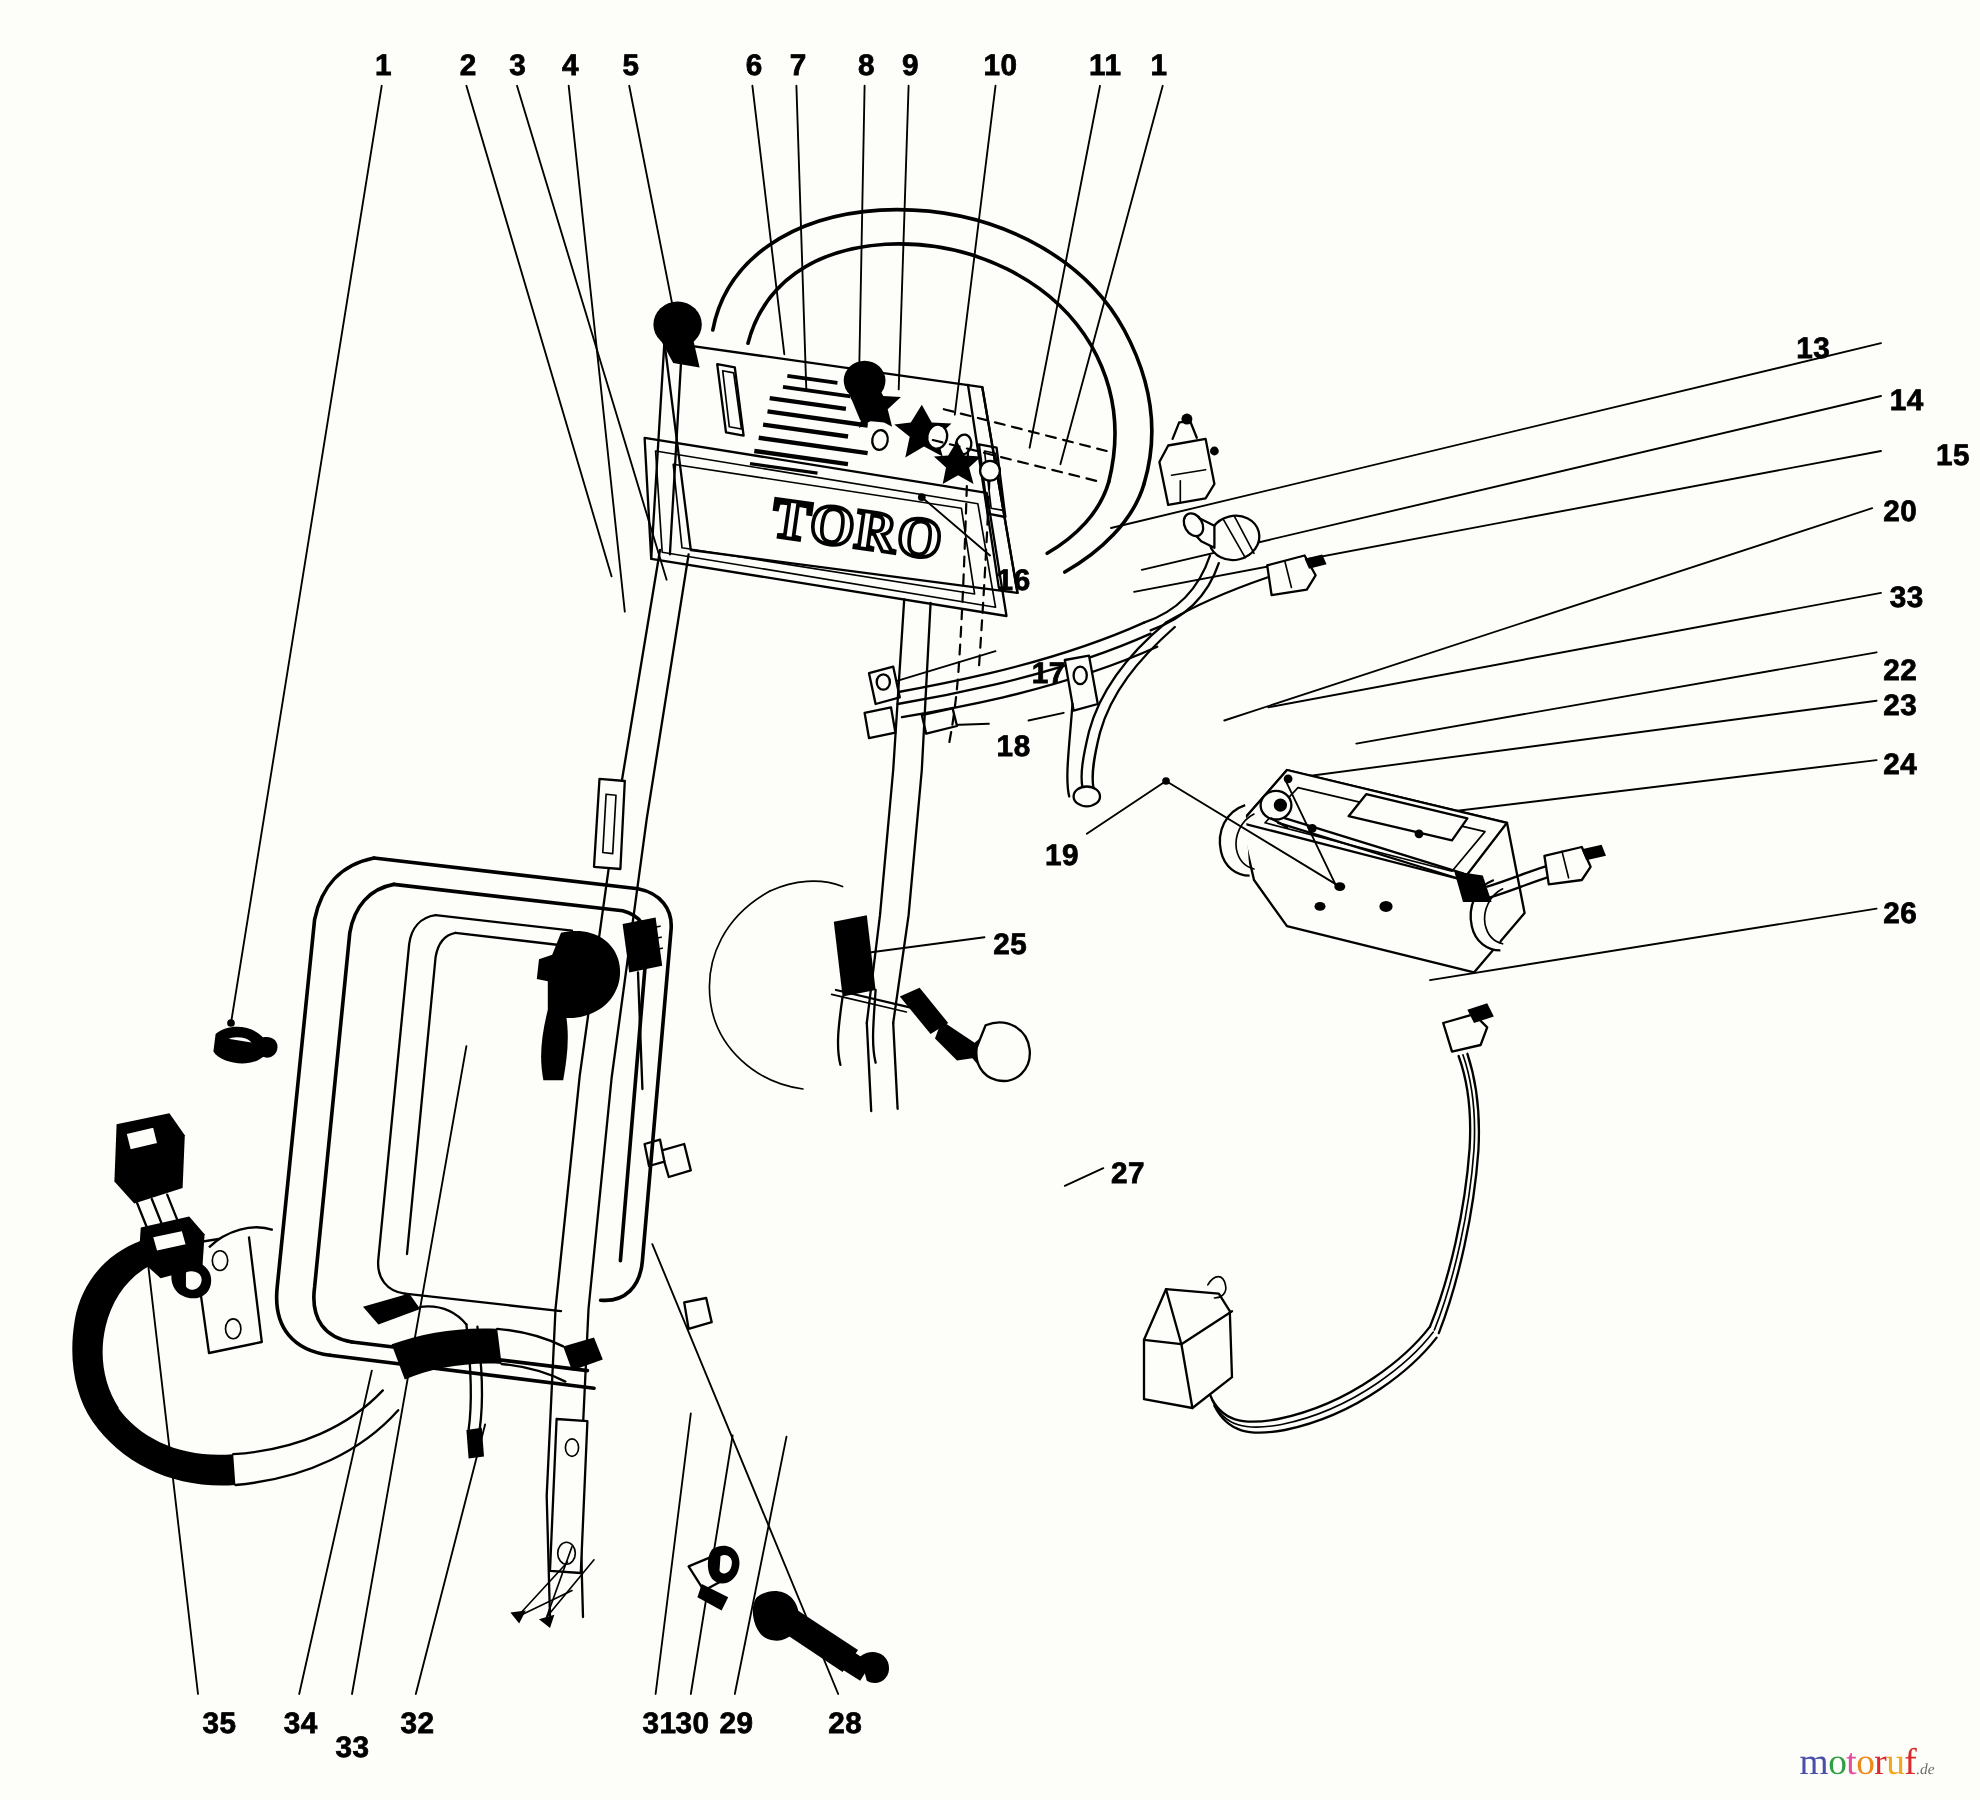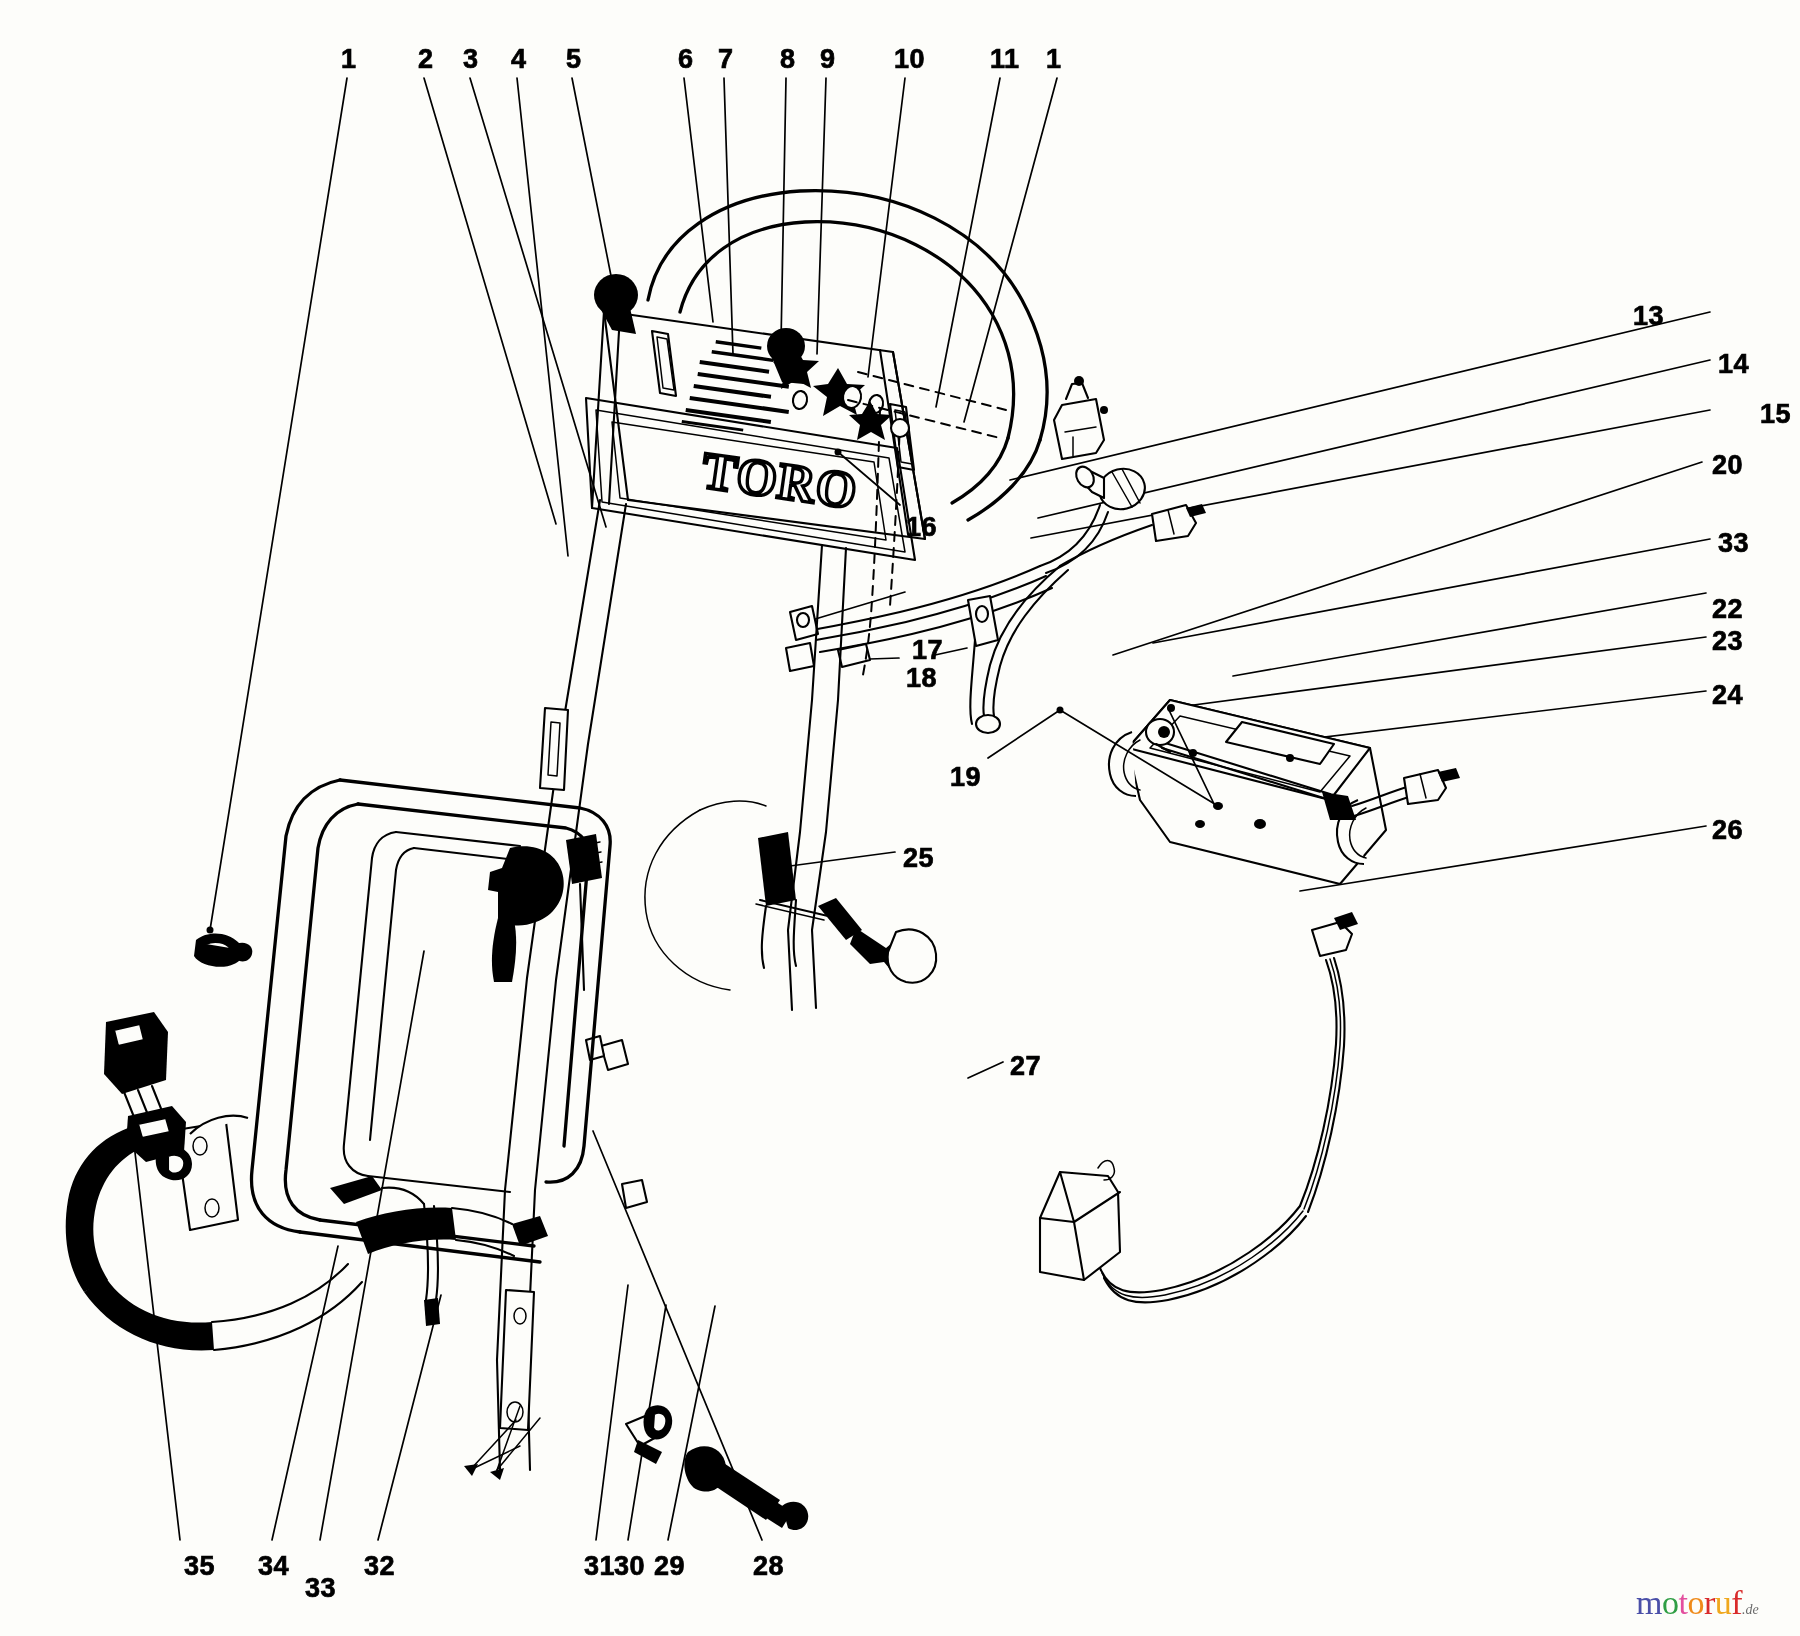--- a/index.html
+++ b/index.html
@@ -469,21 +469,21 @@
   <div class="callout" style="left:1718px; top:351px;">14</div>
   <div class="callout" style="left:1760px; top:401px;">15</div>
   <div class="callout" style="left:1712px; top:452px;">20</div>
   <div class="callout" style="left:1718px; top:530px;">33</div>
   <div class="callout" style="left:1712px; top:596px;">22</div>
   <div class="callout" style="left:1712px; top:628px;">23</div>
   <div class="callout" style="left:1712px; top:682px;">24</div>
   <div class="callout" style="left:1712px; top:817px;">26</div>
 
   <div class="callout" style="left:906px; top:514px;">16</div>
-  <div class="callout" style="left:912px; top:599px;margin-top:38px;">17</div>
+  <div class="callout" style="left:938px; top:599px;">17</div>
   <div class="callout" style="left:906px; top:665px;">18</div>
   <div class="callout" style="left:950px; top:764px;">19</div>
   <div class="callout" style="left:903px; top:845px;">25</div>
   <div class="callout" style="left:1010px; top:1053px;">27</div>
 
   <div class="callout" style="left:184px; top:1553px;">35</div>
   <div class="callout" style="left:258px; top:1553px;">34</div>
   <div class="callout" style="left:305px; top:1575px;text-align:right;">33</div>
   <div class="callout" style="left:364px; top:1553px;">32</div>
   <div class="callout" style="left:584px; top:1553px;text-align:center;">31</div>

